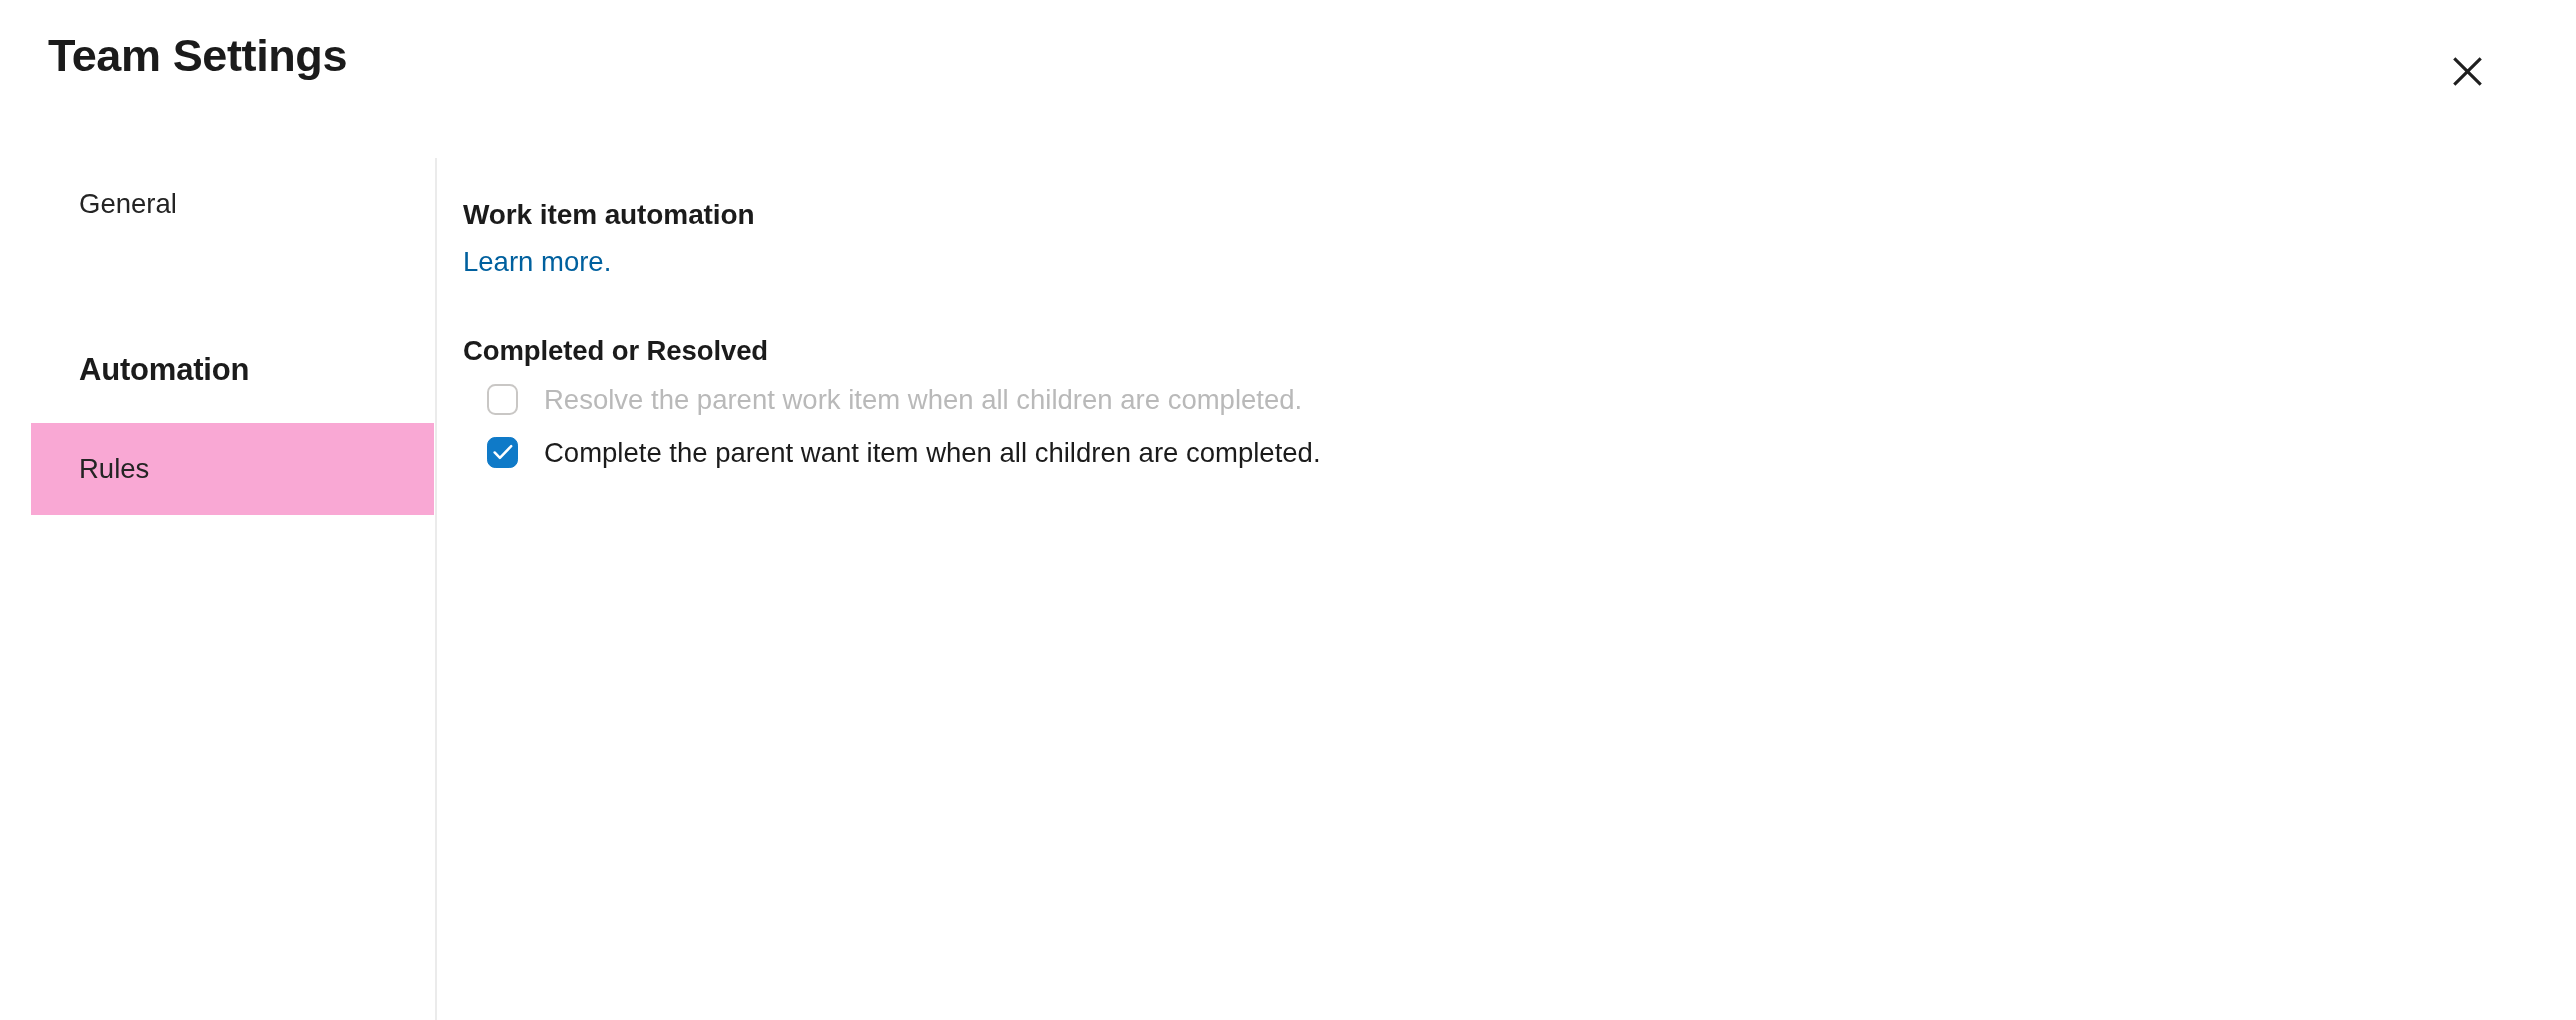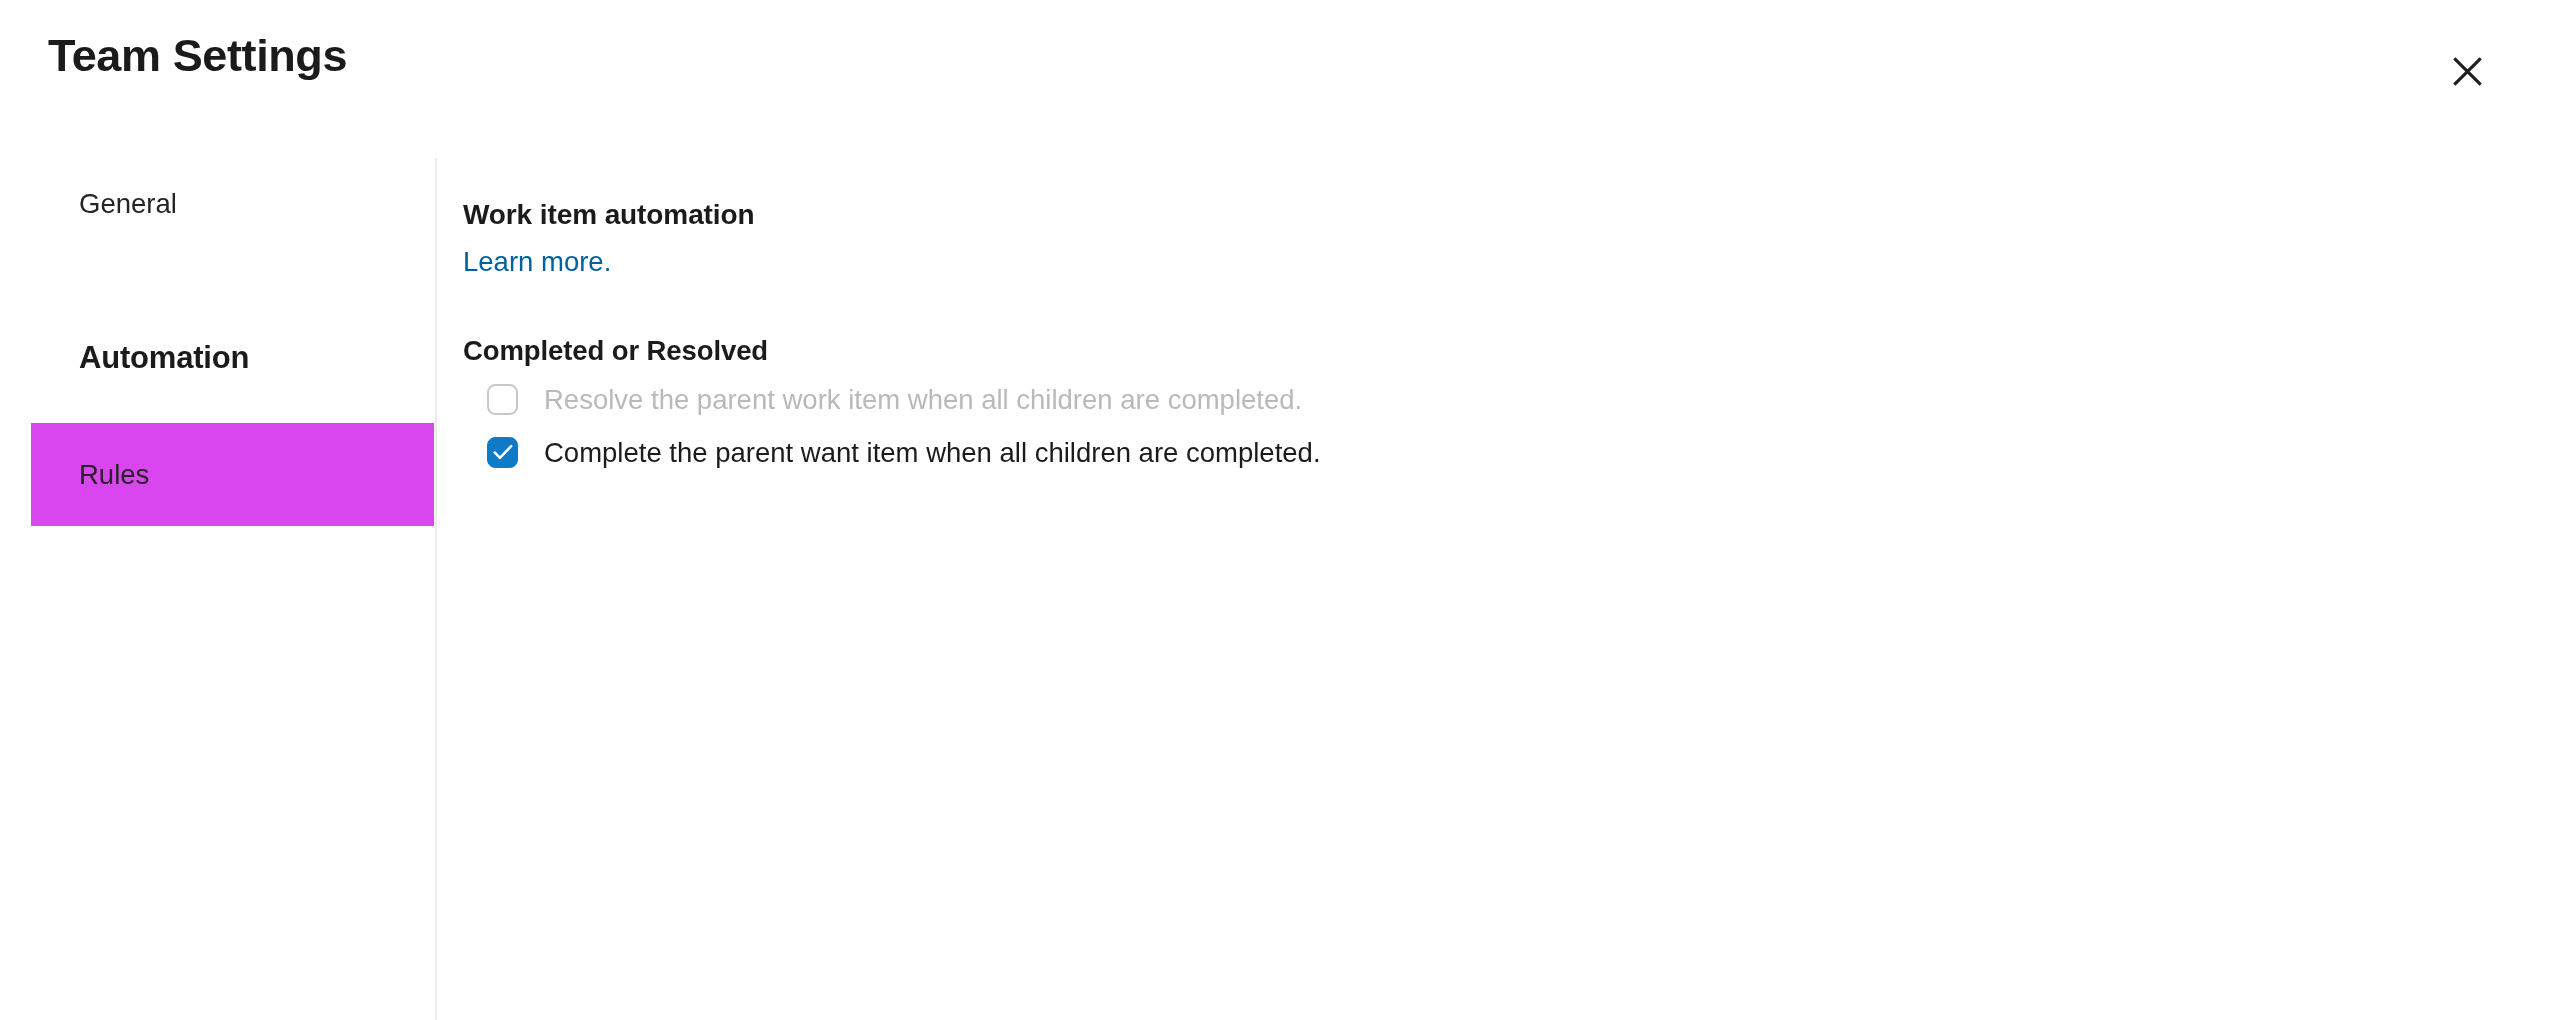--- a/index.html
+++ b/index.html
@@ -97,37 +97,37 @@
     user-select: none;
     background: transparent;
   }
   .nav-link.general {
     top: 0;
     height: 92px;
   }
   .nav-group-header {
     position: absolute;
     left: 0;
-    top: 154px;
+    top: 166px;
     width: 403px;
     height: 92px;
     padding-left: 48px;
     box-sizing: border-box;
     display: flex;
     align-items: center;
     font-size: 31px;
     font-weight: 700;
     color: #1b1b1b;
     letter-spacing: -0.2px;
     user-select: none;
   }
   .nav-link.rules {
     top: 265px;
-    height: 103px;
-    background: #d946ef;
+    height: 92px;
+    background: #f9a8d4;
   }
 
   
   .content {
     position: absolute;
     left: 406px;
     top: 0;
     width: 2170px;
     height: 863px;
     box-sizing: border-box;

